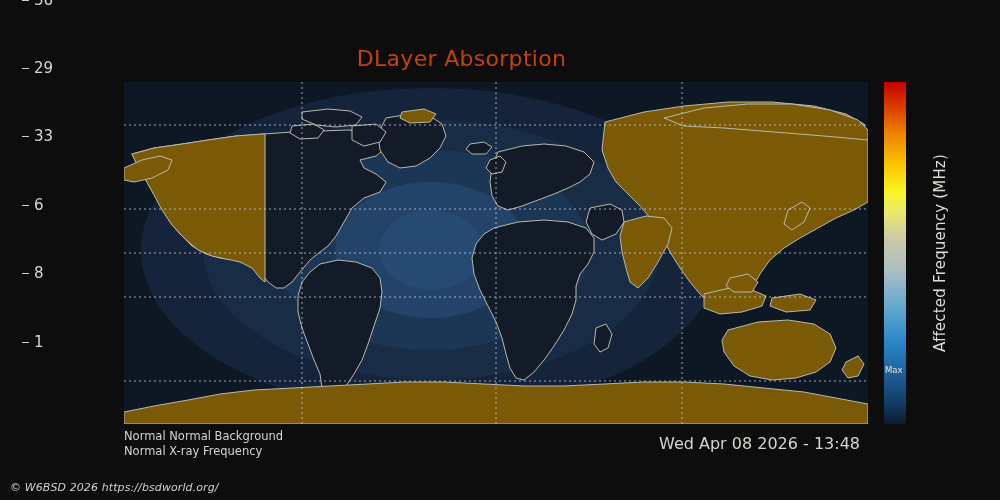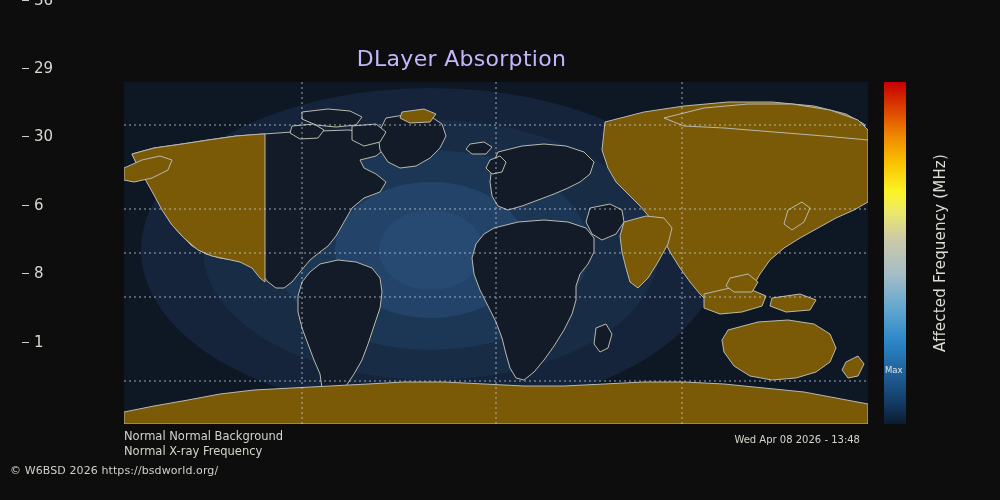--- a/index.html
+++ b/index.html
@@ -6,21 +6,21 @@
   body{
     width:1000px;height:500px;overflow:hidden;position:relative;
     font-family:"DejaVu Sans","Liberation Sans",sans-serif;
     color:#e8e8e0;
   }
   #page-wrap{position:absolute;inset:0;background:#0d0d0d;}
 
   
   .title{
     position:absolute;left:0;top:46px;width:923px;text-align:center;
-    font-size:22px;letter-spacing:.3px;color:#c4b5fd;font-weight:400;
+    font-size:22px;letter-spacing:.3px;color:#c2410c;font-weight:400;
   }
 
   
   .map-frame{
     position:absolute;left:124px;top:82px;width:744px;height:342px;
     background:#101a28;overflow:hidden;
   }
   .map-svg{position:absolute;left:0;top:0;width:744px;height:342px;display:block;}
 
   
@@ -44,22 +44,22 @@
     display:flex;flex-direction:column;align-items:flex-start;justify-content:flex-start;
     pointer-events:none;
   }
   .maxbox .mt{font-size:8.5px;color:#e6e6de;line-height:10px;padding-left:1px;
               font-family:"DejaVu Sans","Liberation Sans",sans-serif;}
   .maxbox .arw{margin-top:1px;}
 
   
   .status{position:absolute;left:124px;top:429px;font-size:11.5px;
           color:#d5d5cd;line-height:15px;}
-  .stamp{position:absolute;right:140px;top:434px;font-size:10px;color:#d5d5cd;}
-  .credit{position:absolute;left:10px;top:464px;font-size:11px;
+  .stamp{position:absolute;right:140px;top:434px;font-size:16px;color:#d5d5cd;}
+  .credit{position:absolute;left:10px;top:481px;font-size:11px;font-style:italic;
           color:#d0d0c8;letter-spacing:.1px;}
 </style>
 </head>
 <body>
 
 <div id="page-wrap">
 
   <div class="title">DLayer Absorption</div>
 
   <div class="map-frame">
@@ -210,21 +210,21 @@
       <div class="cb-tick" style="top: 0px;">
         <i></i>
         <span>36</span>
       </div>
       <div class="cb-tick" style="top: 68.4px;">
         <i></i>
         <span>29</span>
       </div>
       <div class="cb-tick" style="top: 136.8px;">
         <i></i>
-        <span>30</span>
+        <span>33</span>
       </div>
       <div class="cb-tick" style="top: 205.2px;">
         <i></i>
         <span>6</span>
       </div>
       <div class="cb-tick" style="top: 273.6px;">
         <i></i>
         <span>8</span>
       </div>
       <div class="cb-tick" style="top: 342px;">

